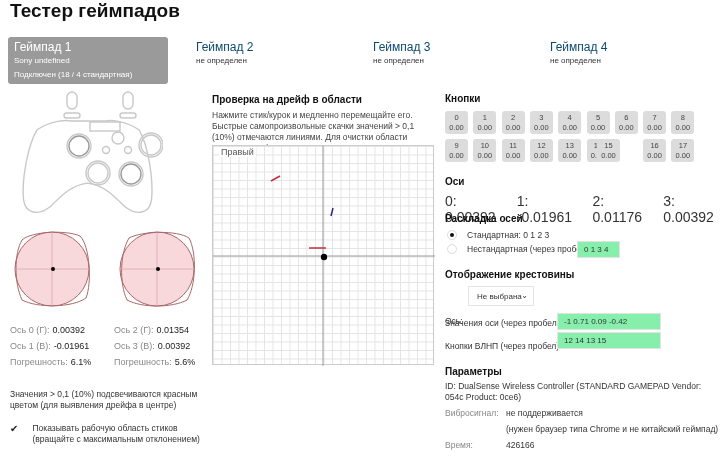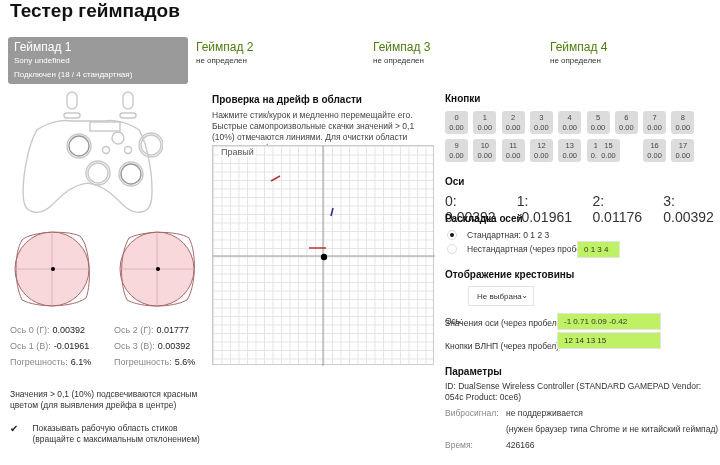--- a/index.html
+++ b/index.html
@@ -6,21 +6,21 @@
   html, body { width: 720px; height: 465px; overflow: hidden; background: #ffffff; }
   body { font-family: "Liberation Sans", sans-serif; color: #222; position: relative; }
 
   .title { position: absolute; left: 10px; top: 0; font-size: 19px; font-weight: bold; color: #111; }
 
   .tabs { position: absolute; left: 8px; top: 37px; width: 712px; height: 47px; }
   .tab { position: absolute; top: 0; height: 47px; padding: 3px 6px; }
   .tab.active { background: #9a9a9a; border-radius: 3px; color: #fff; }
   .tab .tab-title { font-size: 12px; line-height: 15px; }
   .tab .tab-sub { font-size: 8px; line-height: 11px; }
-  .tab:not(.active) .tab-title { color: #4d7c0f; }
+  .tab:not(.active) .tab-title { color: #0c4a6e; }
   .tab:not(.active) .tab-sub { color: #333; }
 
   
   .gamepad-img { position: absolute; left: 18px; top: 88px; width: 145px; height: 135px; }
   .stick-box { position: absolute; top: 228px; width: 80px; height: 80px; }
   .stick-vals { position: absolute; top: 322px; font-size: 9px; line-height: 16px; }
   .stick-vals .row { white-space: nowrap; }
   .stick-vals .lbl { color: #888; margin-top: 33px; }
   .stick-vals .val { color: #222; margin-left: 3px; }
 
@@ -41,36 +41,36 @@
   .drift-area svg { position: absolute; left: 0; top: 0; }
 
   
   .sec-title { position: absolute; left: 445px; font-size: 10px; font-weight: bold; color: #111; }
   .btn-grid { position: absolute; left: 445px; top: 111px; width: 260px; }
   .btn-cell { position: absolute; width: 23px; height: 23px; background: #dcdcdc; border-radius: 3px; text-align: center; font-size: 7.5px; line-height: 10px; color: #444; padding-top: 2px; }
   .axes-row { position: absolute; left: 445px; top: 193px; font-size: 14px; color: #333; display: flex; gap: 15px; }
   .radio-row { position: absolute; left: 447px; font-size: 8.5px; color: #333; display: flex; align-items: center; }
   .radio { width: 10px; height: 10px; border-radius: 50%; border: 1px solid #ddd; margin-right: 10px; position: relative; background: #fff; }
   .radio.on::after { content: ""; position: absolute; left: 2px; top: 2px; width: 4px; height: 4px; border-radius: 50%; background: #111; }
-  .input { position: absolute; height: 17px; border: 1px solid #e3e3e3; background: #bef264; font-size: 8px; color: #333; padding: 3px 6px; line-height: 10px; }
+  .input { position: absolute; height: 17px; border: 1px solid #e3e3e3; background: #86efac; font-size: 8px; color: #333; padding: 3px 6px; line-height: 10px; }
   .select { position: absolute; left: 468px; top: 286px; width: 66px; height: 20px; border: 1px solid #e3e3e3; background: #fff; font-size: 8px; color: #333; padding: 5px 8px; }
   .select .chev { position: absolute; right: 5px; top: 4px; font-size: 8px; color: #333; }
   .field-lbl { position: absolute; left: 445px; font-size: 8.5px; color: #333; }
   .params-id { position: absolute; left: 445px; top: 381px; width: 270px; font-size: 8.5px; line-height: 11px; color: #333; }
   .kv { position: absolute; font-size: 8.5px; color: #333; }
   .kv.k { color: #888; left: 445px; }
   .kv.v { left: 506px; }
 </style>
 </head>
 <body>
 
 <div class="title">Тестер геймпадов</div>
 
 <div class="tabs">
-  <div class="tab active" style="left:0;width:180px;">
+  <div class="tab active" style="left:0;width:160px;">
     <div class="tab-title">Геймпад 1</div>
     <div class="tab-sub">Sony undefined</div>
     <div class="tab-sub" style="margin-top:3px;">Подключен (18 / 4 стандартная)</div>
   </div>
   <div class="tab" style="left:182px;width:170px;">
     <div class="tab-title">Геймпад 2</div>
     <div class="tab-sub">не определен</div>
   </div>
   <div class="tab" style="left:359px;width:170px;">
     <div class="tab-title">Геймпад 3</div>
@@ -120,21 +120,21 @@
     <circle cx="41" cy="41" r="2" fill="#000"></circle>
   </svg>
 </div>
 
 <div class="stick-vals" style="left:10px;">
   <div class="row"><span class="lbl">Ось 0 (Г):</span><span class="val">0.00392</span></div>
   <div class="row"><span class="lbl">Ось 1 (В):</span><span class="val">-0.01961</span></div>
   <div class="row"><span class="lbl">Погрешность:</span><span class="val">6.1%</span></div>
 </div>
 <div class="stick-vals" style="left:114px;">
-  <div class="row"><span class="lbl">Ось 2 (Г):</span><span class="val">0.01777</span></div>
+  <div class="row"><span class="lbl">Ось 2 (Г):</span><span class="val">0.01354</span></div>
   <div class="row"><span class="lbl">Ось 3 (В):</span><span class="val">0.00392</span></div>
   <div class="row"><span class="lbl">Погрешность:</span><span class="val">5.6%</span></div>
 </div>
 
 <div class="note">Значения &gt; 0,1 (10%) подсвечиваются красным цветом (для выявления дрейфа в центре)</div>
 <div class="check-row">
   <span class="check">✔</span>
   <span>Показывать рабочую область стиков (вращайте с максимальным отклонением)</span>
 </div>
 

